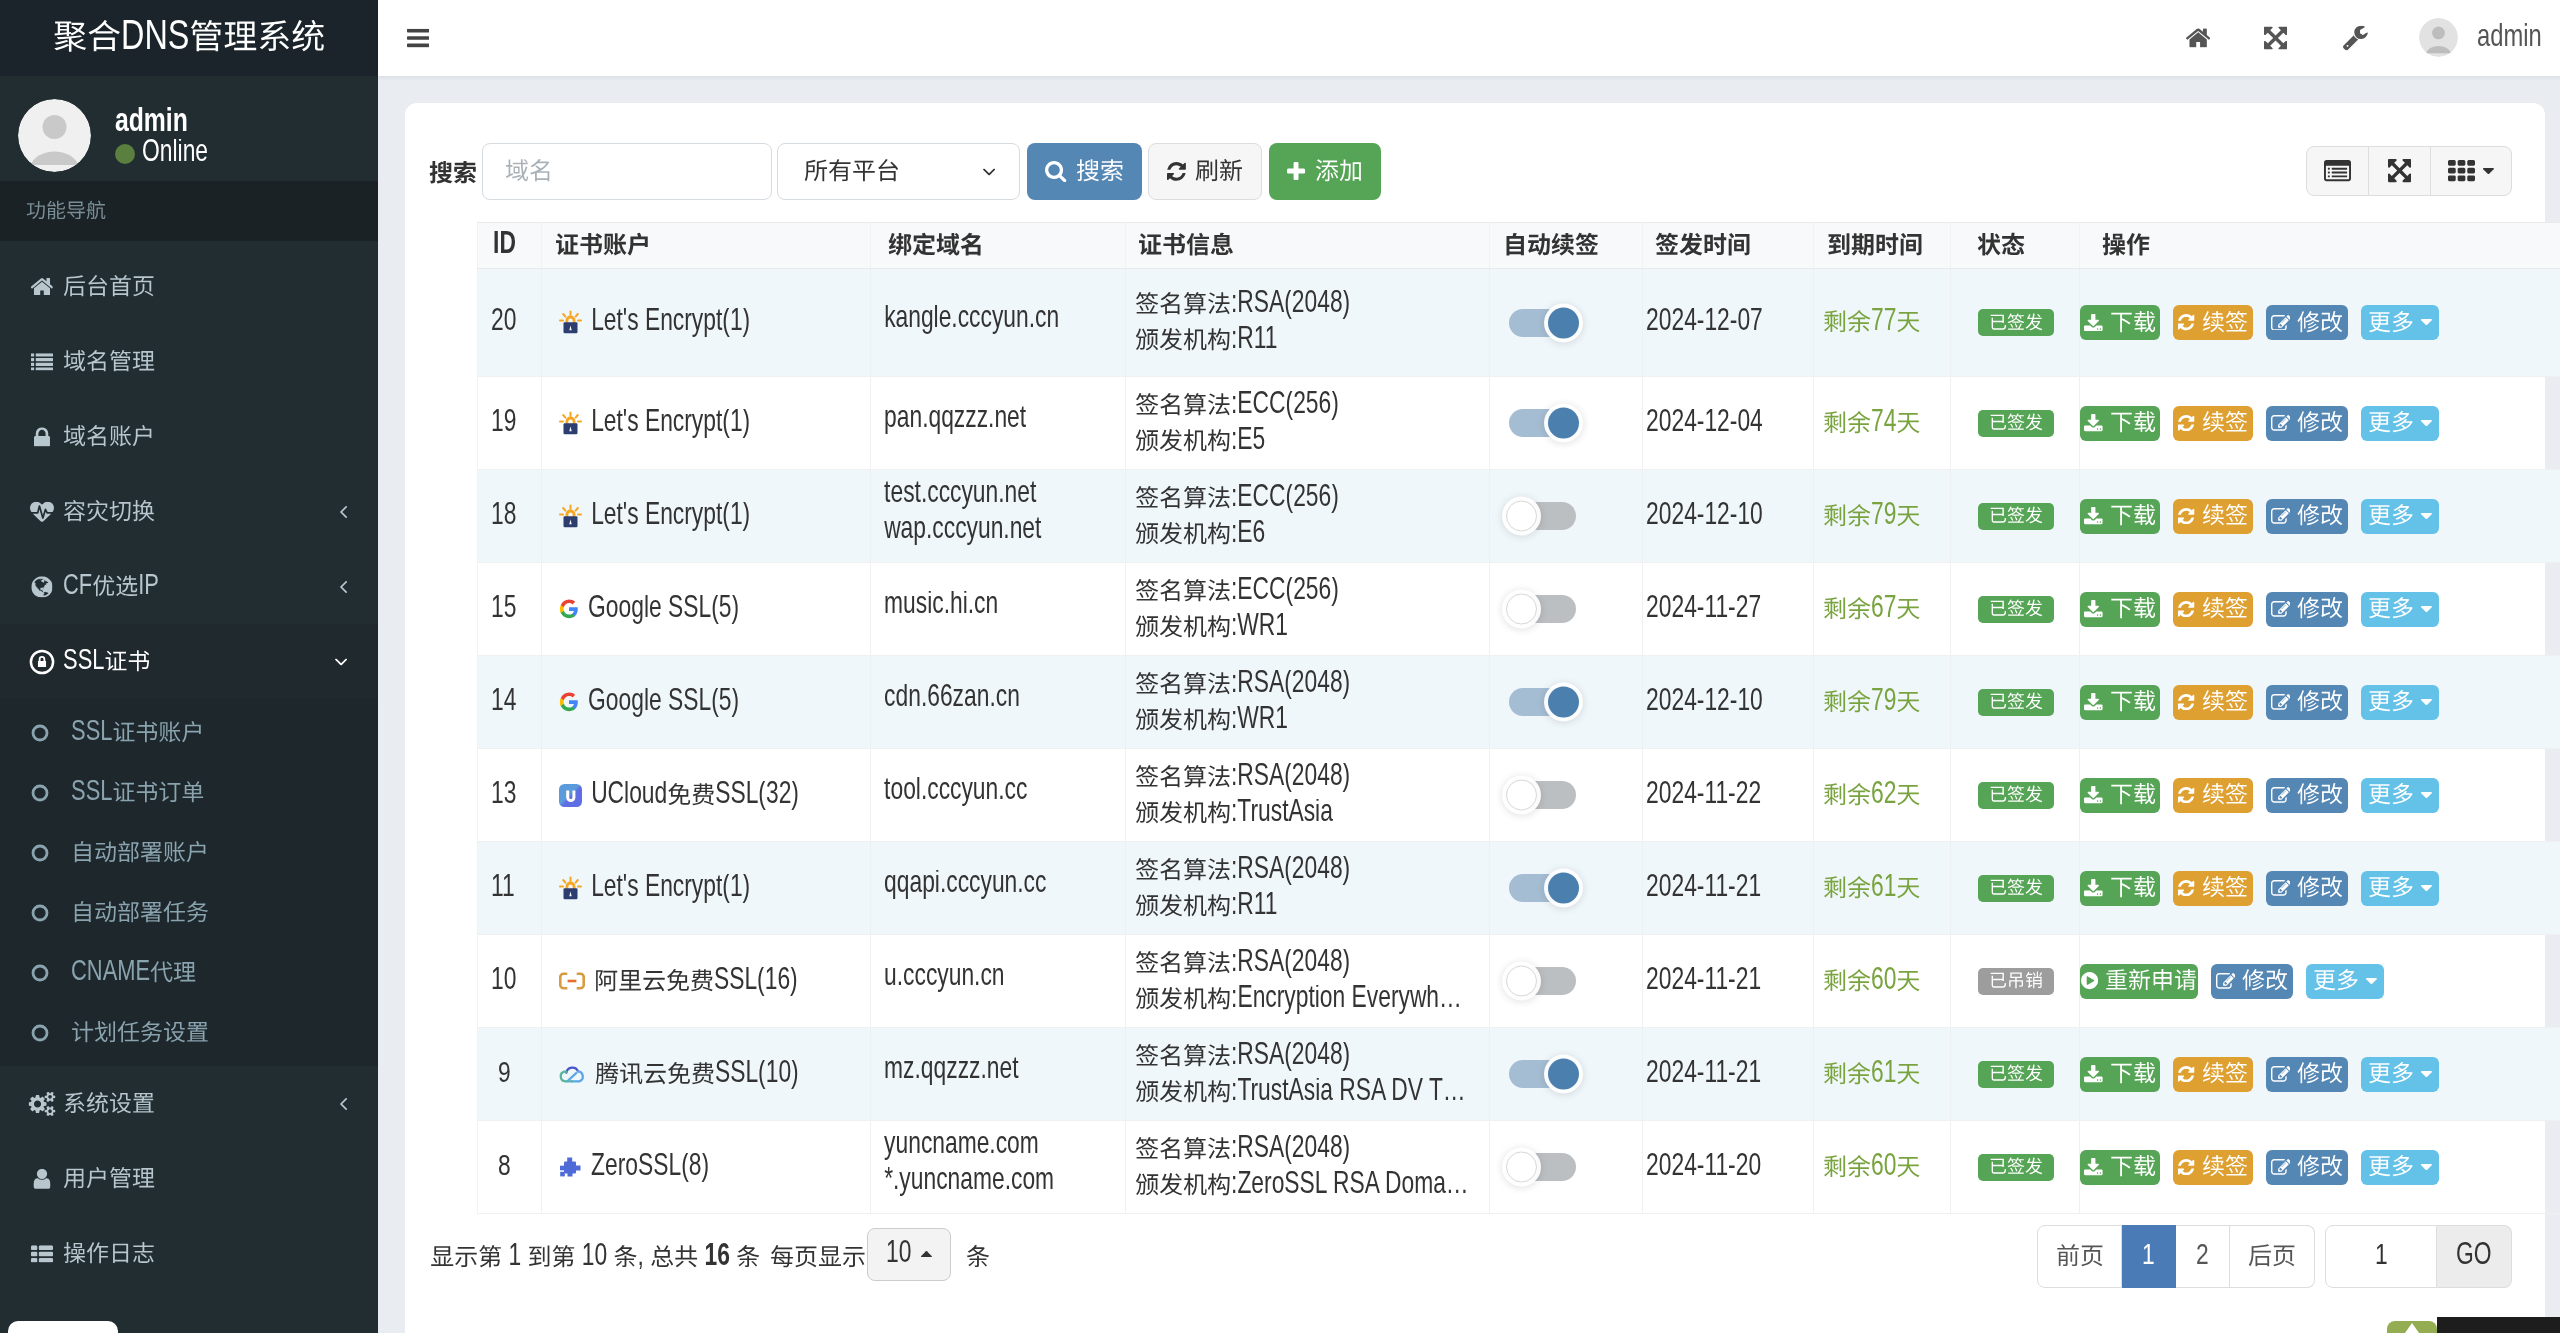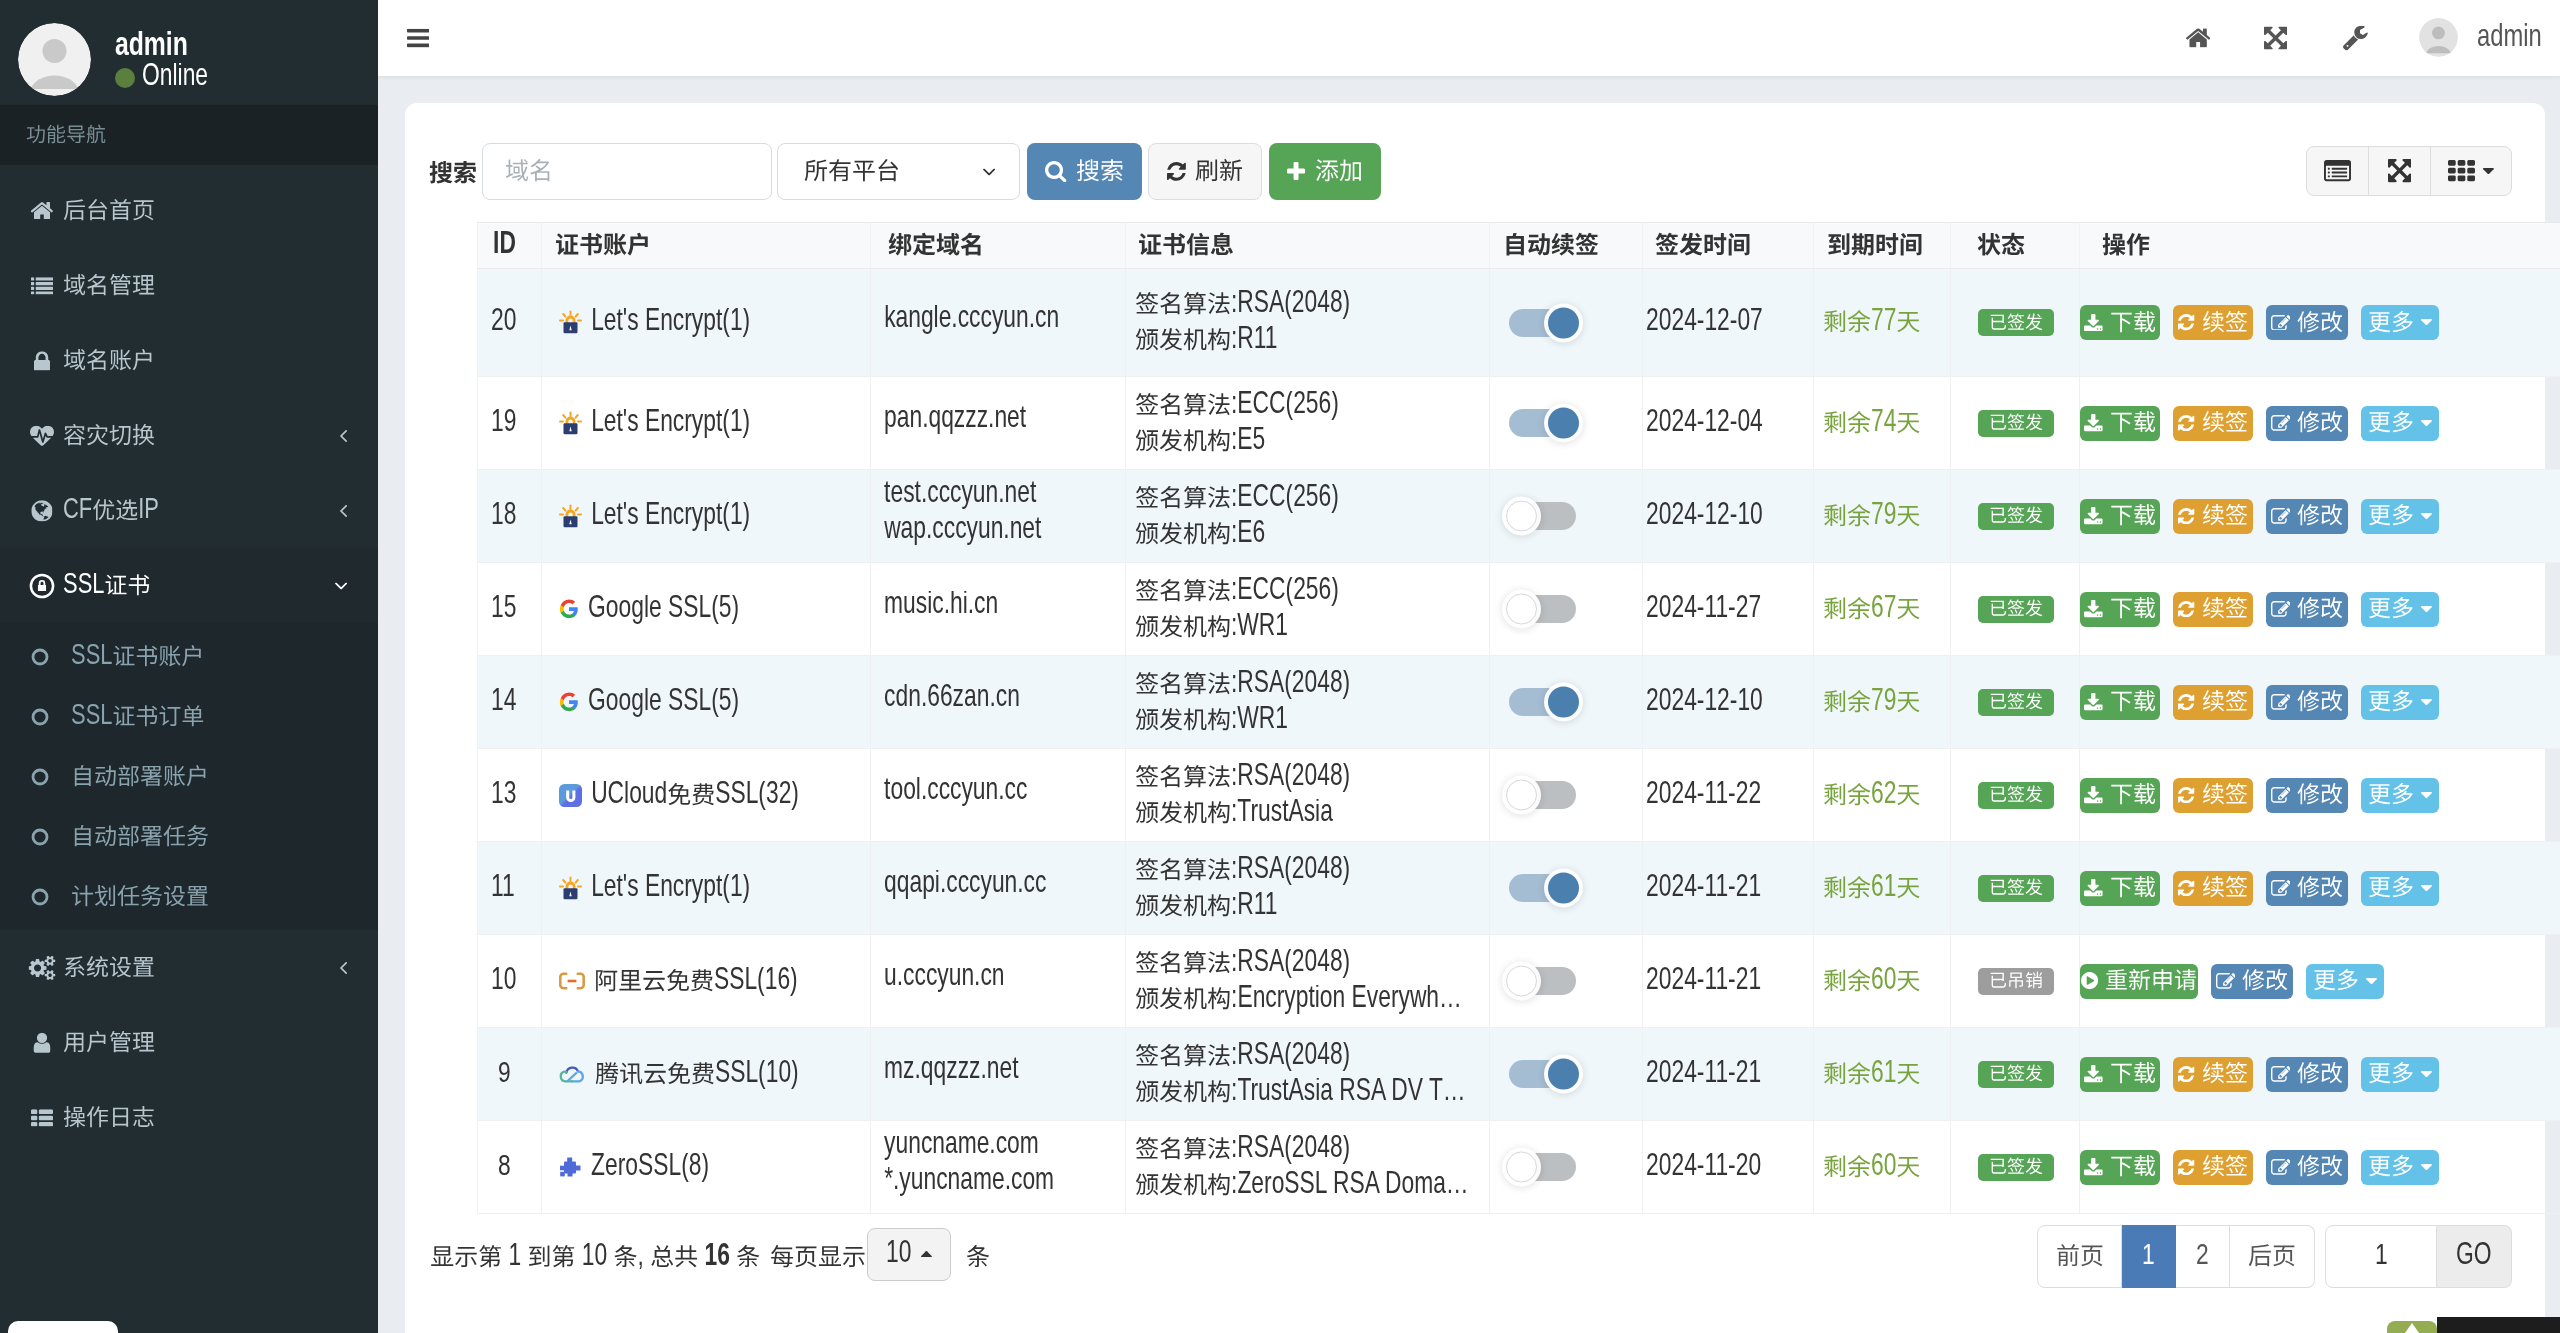--- a/index.html
+++ b/index.html
@@ -103,20 +103,33 @@
 #jump { position:absolute; left:1920px; top:11px; height:63px; display:flex; }
 #jump .ji { width:112px; height:63px; border:1px solid #ddd; border-radius:8px 0 0 8px; background:#fff; display:flex; align-items:center; justify-content:center; }
 #jump .jg { width:75px; height:63px; border:1px solid #ddd; border-left:none; border-radius:0 8px 8px 0; background:#ececec; display:flex; align-items:center; justify-content:center; }
 
 #blw { position:absolute; left:8px; top:1321px; width:110px; height:12px; background:#fff; border-radius:10px 10px 0 0; }
 #brg { position:absolute; left:2387px; top:1321px; width:50px; height:12px; background:#94ad53; border-radius:8px 8px 0 0; }
 #brb { position:absolute; left:2437px; top:1317px; width:123px; height:16px; background:#1d1d1d; }
 </style></head><body>
 
 <div id="sb">
+  <div id="logo">
+      <svg class="t" width="272.4" height="41.1" viewBox="0 -930 8011 1210">
+        <g fill="#ffffff">
+          <use href="#r805a" x="0"></use>
+          <use href="#r5408" x="1000"></use>
+          <text transform="translate(2000 0) scale(0.75 1)" font-family="Liberation Sans" font-size="1270" xml:space="preserve">DNS</text>
+          <use href="#r7ba1" x="4011"></use>
+          <use href="#r7406" x="5011"></use>
+          <use href="#r7cfb" x="6011"></use>
+          <use href="#r7edf" x="7011"></use>
+        </g>
+      </svg>
+    </div>
   <div id="usr">
     <div class="av">
         <svg width="73" height="73" viewBox="0 0 73 73">
           <circle cx="36.5" cy="36.5" r="36.5" fill="#f0f0f0"></circle>
           <circle cx="36.5" cy="28" r="12" fill="#c9c9c9"></circle>
           <path d="M13 66a24 17 0 0147 0z" fill="#c9c9c9"></path>
         </svg>
       </div>
     <div class="nm">
         <svg class="t" width="72.9" height="31.5" viewBox="0 -930 2805 1210">
@@ -307,20 +320,34 @@
             </svg>
           </span>
           <svg class="t" width="138.0" height="27.8" viewBox="0 -930 6000 1210">
             <g fill="#8aa4af">
               <use href="#r81ea" x="0"></use>
               <use href="#r52a8" x="1000"></use>
               <use href="#r90e8" x="2000"></use>
               <use href="#r7f72" x="3000"></use>
               <use href="#r4efb" x="4000"></use>
               <use href="#r52a1" x="5000"></use>
+            </g>
+          </svg>
+        </div>
+        <div class="smi">
+          <span class="smic">
+            <svg width="18" height="18" viewBox="0 0 18 18">
+              <circle cx="9" cy="9" r="7" fill="none" stroke="#8aa4af" stroke-width="2.8"></circle>
+            </svg>
+          </span>
+          <svg class="t" width="125.1" height="27.8" viewBox="0 -930 5440 1210">
+            <g fill="#8aa4af">
+              <text transform="translate(0 0) scale(0.75 1)" font-family="Liberation Sans" font-size="1270" xml:space="preserve">CNAME</text>
+              <use href="#r4ee3" x="3440"></use>
+              <use href="#r7406" x="4440"></use>
             </g>
           </svg>
         </div>
         <div class="smi">
           <span class="smic">
             <svg width="18" height="18" viewBox="0 0 18 18">
               <circle cx="9" cy="9" r="7" fill="none" stroke="#8aa4af" stroke-width="2.8"></circle>
             </svg>
           </span>
           <svg class="t" width="138.0" height="27.8" viewBox="0 -930 6000 1210">

